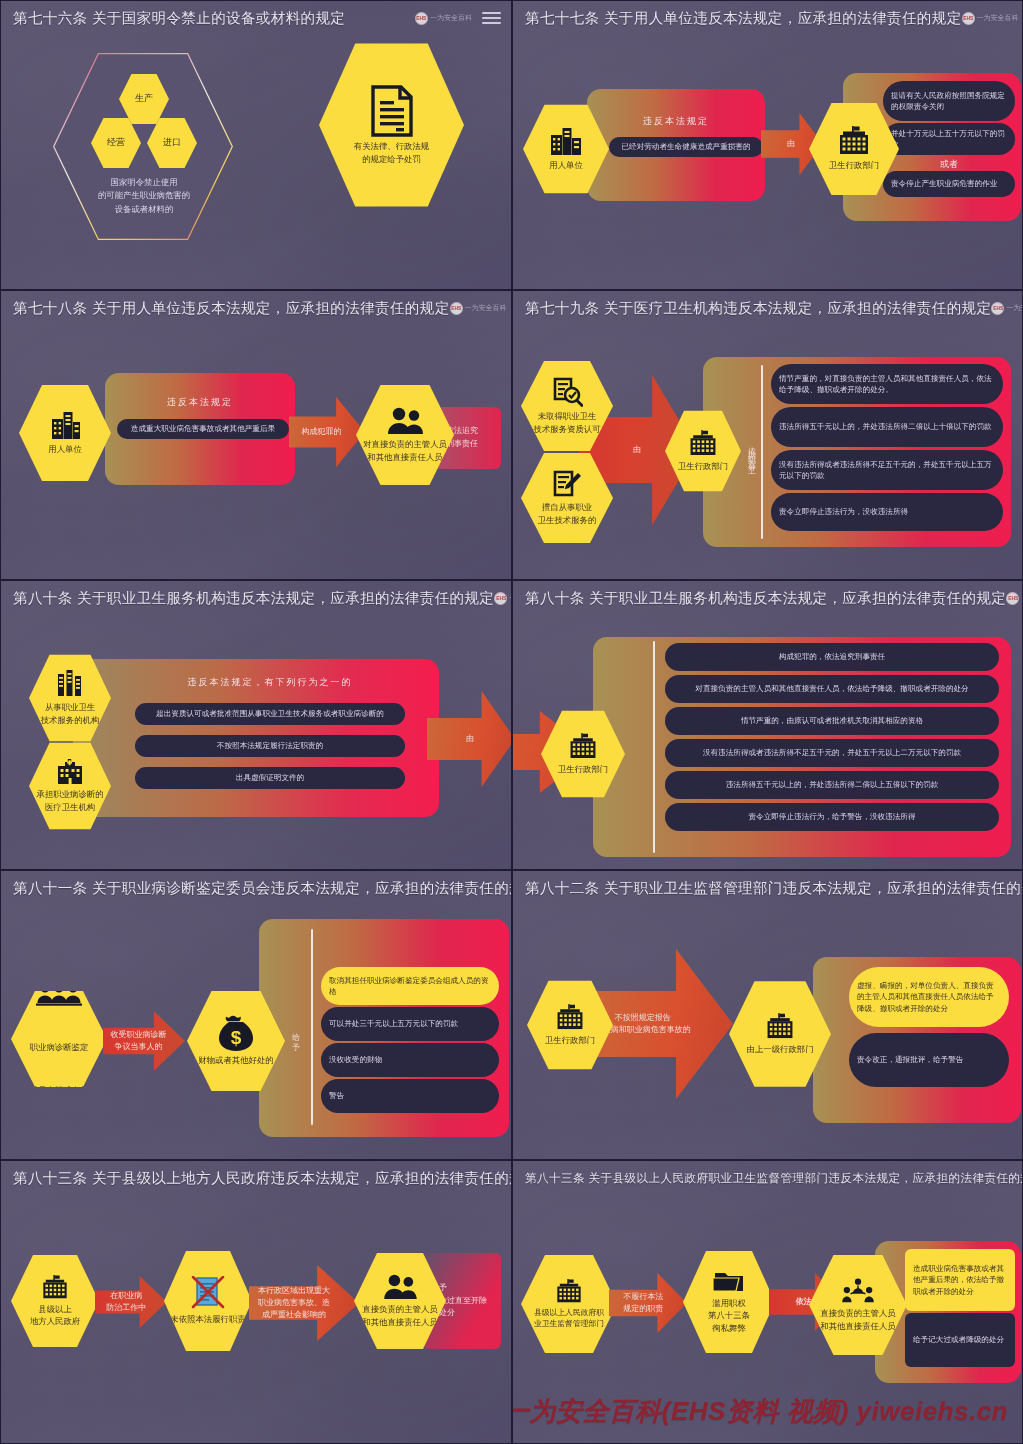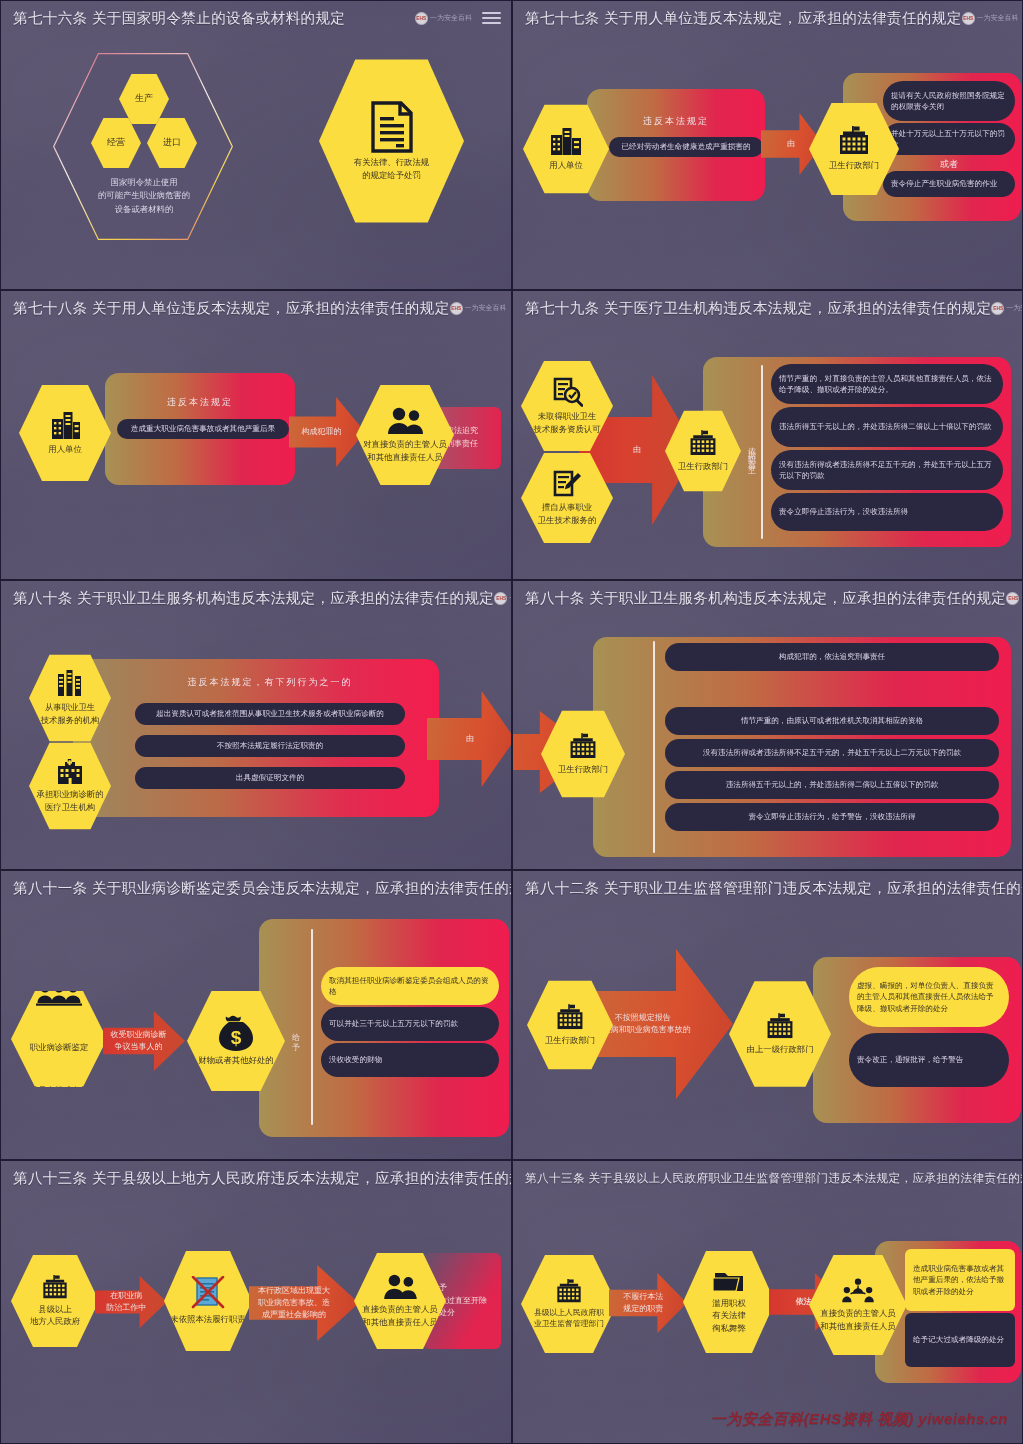--- a/index.html
+++ b/index.html
@@ -149,21 +149,21 @@
     color:#f3dede; font-size:8px; line-height:1.6;
     display:flex; align-items:center;
     padding:6px 8px;
   }
   .hexcap{
     position:absolute; color:#ddd8ea; font-size:8.4px; line-height:1.6; text-align:center;
   }
   
   .footmark{
     position:absolute; right:14px; bottom:14px;
-    color:#8e2230; font-size:15px; font-weight:bold; font-style:italic;
+    color:#8e2230; font-size:26px; font-weight:bold; font-style:italic;
     letter-spacing:.5px; white-space:nowrap;
     text-shadow:0 1px 0 rgba(0,0,0,.12);
   }
   svg{ display:block; }
 </style>
 </head>
 <body>
 
 <div class="deck">
 
@@ -194,21 +194,21 @@
         <span class="lbl">经营</span>
       </div>
       <div class="hex" style="left:146px;top:86px;width:50px;height:52px;font-size:9px;">
         <span class="lbl">进口</span>
       </div>
       <div class="hexcap" style="left:68px;top:145px;width:150px;">
         <div>国家明令禁止使用</div>
         <div>的可能产生职业病危害的</div>
         <div>设备或者材料的</div>
       </div>
-      <div class="hex" style="left:318px;top:25px;width:145px;height:170px;text-align:center;">
+      <div class="hex" style="left:318px;top:9px;width:145px;height:170px;text-align:center;">
         <span class="icon">
           <svg width="44" height="52" viewBox="0 0 44 52">
               <path d="M3 2h28l10 10v38H3z" fill="none" stroke="#171a24" stroke-width="3.4"></path>
               <path d="M30 3v10h10" fill="none" stroke="#171a24" stroke-width="3.4"></path>
               <rect x="10" y="16" width="14" height="3.4" fill="#171a24"></rect>
               <rect x="10" y="23" width="24" height="3.4" fill="#171a24"></rect>
               <rect x="10" y="30" width="24" height="3.4" fill="#171a24"></rect>
               <rect x="10" y="37" width="24" height="3.4" fill="#171a24"></rect>
               <rect x="26" y="43" width="8" height="3.4" fill="#171a24"></rect>
             </svg>
@@ -566,20 +566,21 @@
                 <rect x="16.5" y="21.5" width="3" height="3"></rect>
                 <rect x="21.5" y="21.5" width="3" height="3"></rect>
                 <rect x="26.5" y="21.5" width="3" height="3"></rect>
               </g>
             </svg>
         </span>
         <span class="lbl">卫生行政部门</span>
       </div>
       <div class="rail" style="left:140px;top:30px;height:212px;"></div>
       <div class="pill" style="left:152px;top:32px;width:334px;height:28px;">构成犯罪的，依法追究刑事责任</div>
+      <div class="pill" style="left:152px;top:64px;width:334px;height:28px;">对直接负责的主管人员和其他直接责任人员，依法给予降级、撤职或者开除的处分</div>
       <div class="pill" style="left:152px;top:96px;width:334px;height:28px;">情节严重的，由原认可或者批准机关取消其相应的资格</div>
       <div class="pill" style="left:152px;top:128px;width:334px;height:28px;">没有违法所得或者违法所得不足五千元的，并处五千元以上二万元以下的罚款</div>
       <div class="pill" style="left:152px;top:160px;width:334px;height:28px;">违法所得五千元以上的，并处违法所得二倍以上五倍以下的罚款</div>
       <div class="pill" style="left:152px;top:192px;width:334px;height:28px;">责令立即停止违法行为，给予警告，没收违法所得</div>
     </div>
   </div>
 
   <div class="slide">
     <div class="hdr">
       <div class="hdr-title">第八十一条 关于职业病诊断鉴定委员会违反本法规定，应承担的法律责任的规定</div>
@@ -622,20 +623,21 @@
               <text x="19" y="29" font-size="19" font-weight="bold" fill="#fbdd3f" text-anchor="middle" font-family="Liberation Sans, sans-serif">$</text>
             </svg>
         </span>
         <span class="lbl">财物或者其他好处的</span>
       </div>
       <div class="vtxt" style="left:288px;top:108px;height:56px;letter-spacing:10px;">给予</div>
       <div class="rail" style="left:310px;top:28px;height:196px;"></div>
       <div class="pill yellow left" style="left:320px;top:66px;width:178px;height:38px;">取消其担任职业病诊断鉴定委员会组成人员的资格</div>
       <div class="pill left" style="left:320px;top:106px;width:178px;height:34px;">可以并处三千元以上五万元以下的罚款</div>
       <div class="pill left" style="left:320px;top:142px;width:178px;height:34px;">没收收受的财物</div>
+      <div class="pill left" style="left:320px;top:178px;width:178px;height:34px;">警告</div>
     </div>
   </div>
 
   <div class="slide">
     <div class="hdr">
       <div class="hdr-title">第八十二条 关于职业卫生监督管理部门违反本法规定，应承担的法律责任的规定</div>
       <div class="hdr-spacer"></div>
 
       <div class="burger">
           <i></i>
@@ -852,21 +854,21 @@
         </span>
       </div>
       <div class="hex" style="left:170px;top:58px;width:92px;height:106px;">
         <span class="icon">
           <svg width="32" height="24" viewBox="0 0 32 24">
               <path d="M2 3h10l3 3h15v15H2z" fill="#171a24"></path>
               <path d="M0 8h26l-3 13H0z" fill="#171a24" stroke="#fbdd3f" stroke-width="1.2"></path>
             </svg>
         </span>
         <span class="lbl">滥用职权</span>
-        <span class="lbl">有关法律</span>
+        <span class="lbl">第八十三条</span>
         <span class="lbl">徇私舞弊</span>
       </div>
       <div class="arrow arrow-red" style="left:256px;top:82px;width:74px;height:58px;">
         <span class="atxt" style="font-weight:bold;">依法</span>
       </div>
       <div class="slab" style="left:362px;top:50px;width:146px;height:142px;"></div>
       <div class="hex" style="left:296px;top:62px;width:98px;height:104px;">
         <span class="icon">
           <svg width="32" height="26" viewBox="0 0 34 28">
               <circle cx="17" cy="4" r="3.4" fill="#171a24"></circle>

